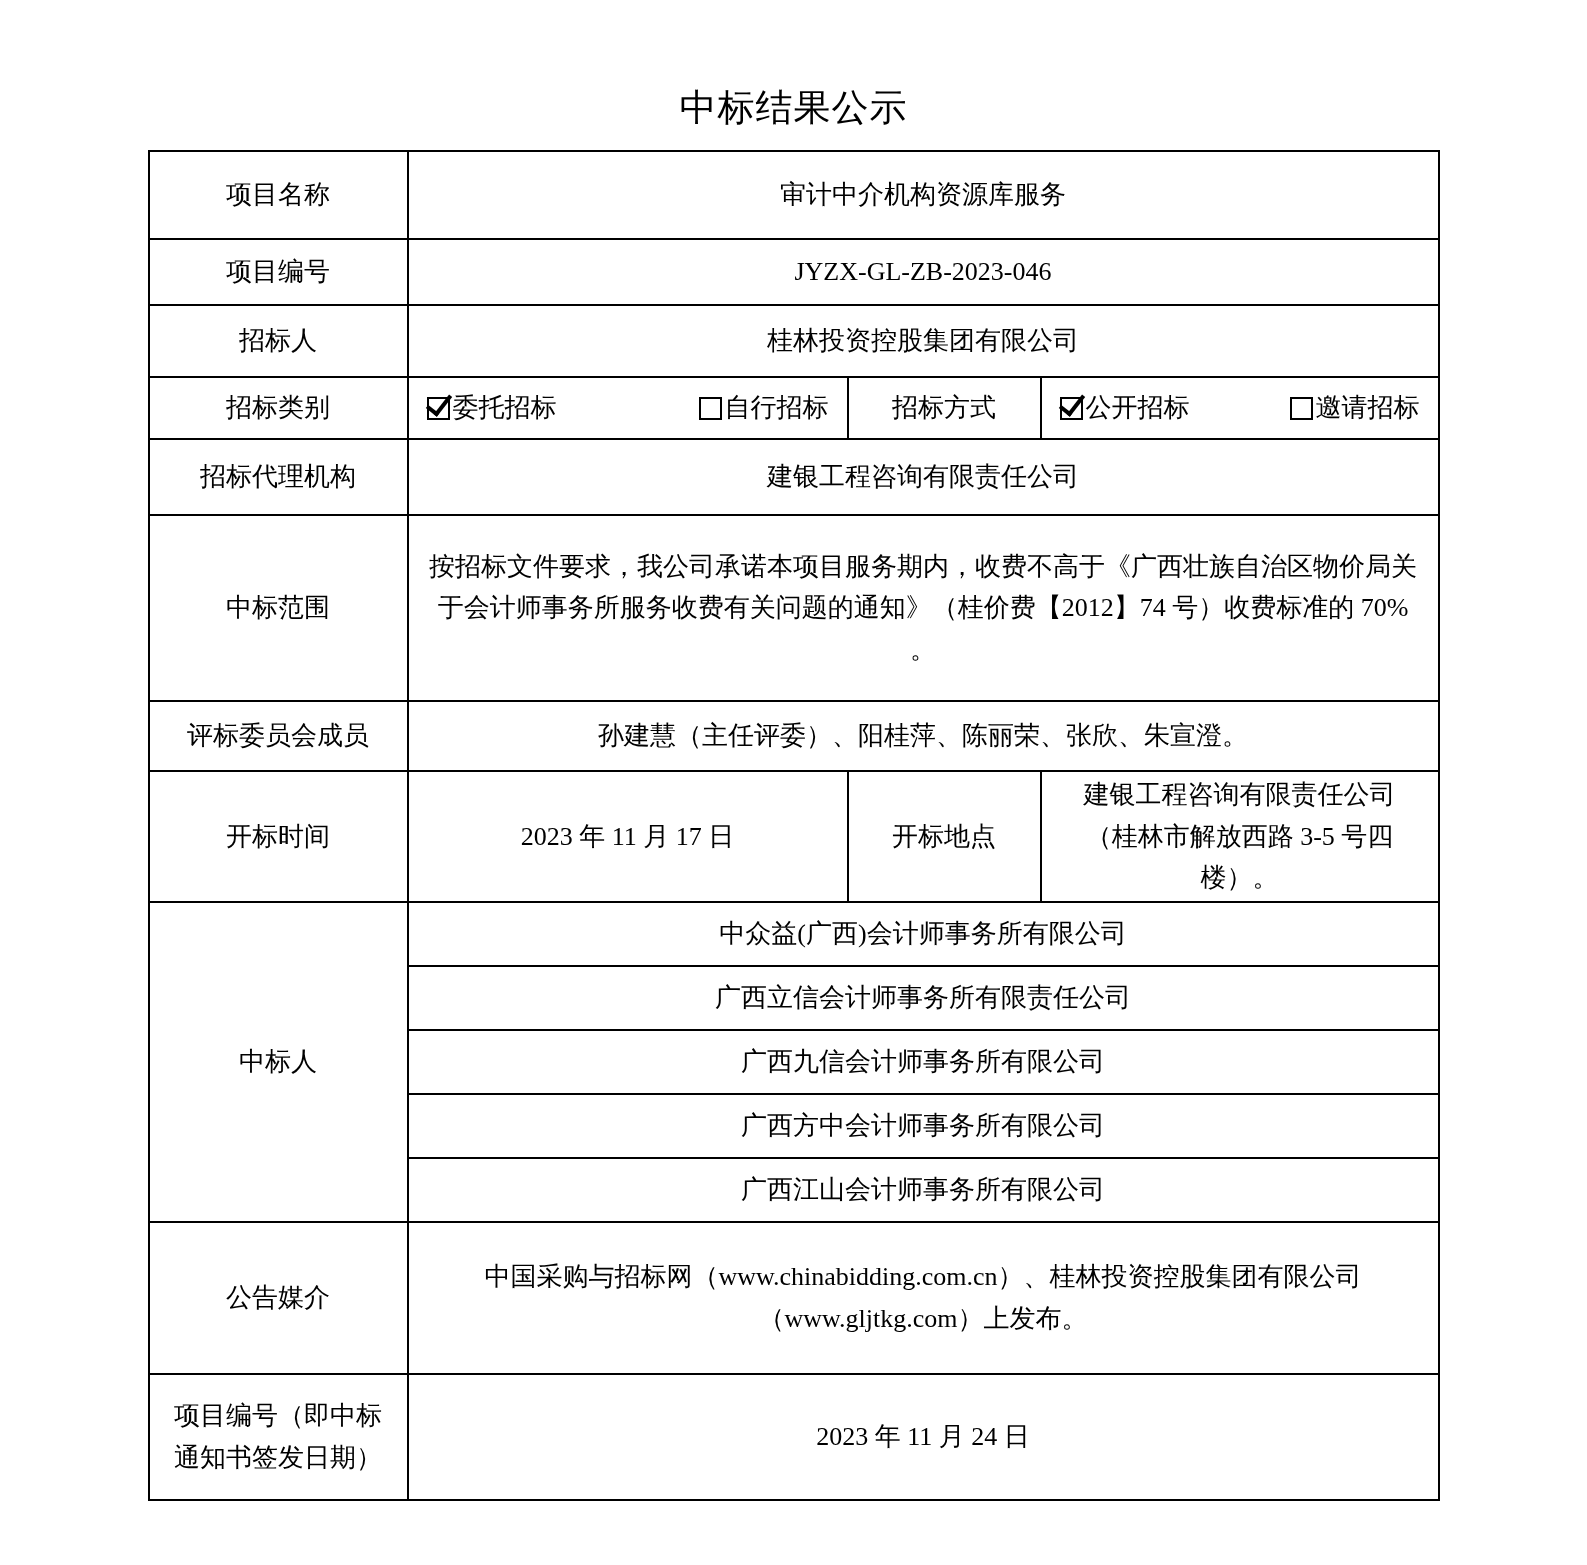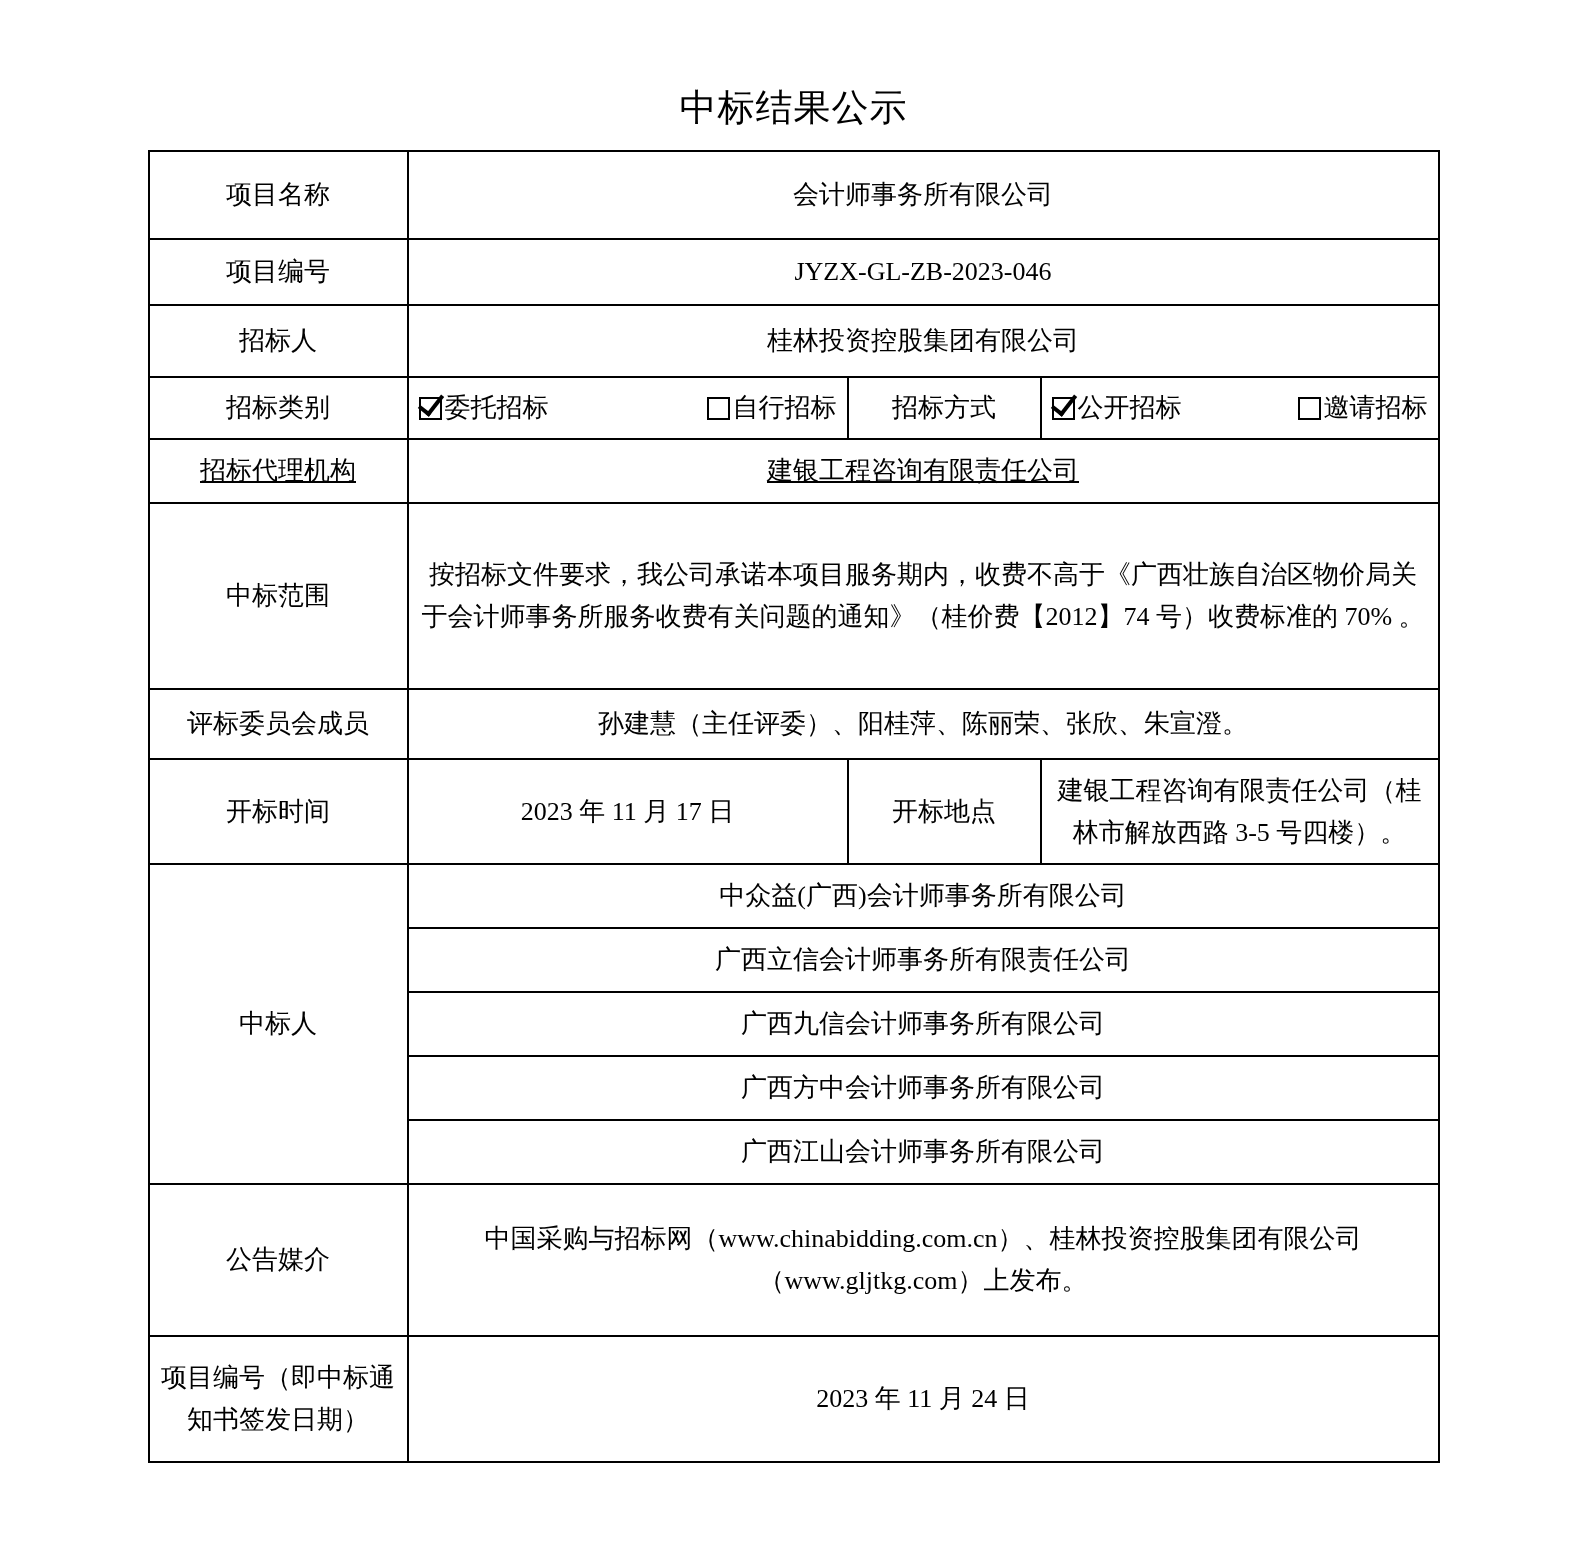--- a/index.html
+++ b/index.html
@@ -23,31 +23,31 @@
     width:1290px;
     margin:0 auto;
     border-collapse:collapse;
     table-layout:fixed;
     font-size:26px;
   }
   table.result td{
     border:2px solid #000;
     text-align:center;
     vertical-align:middle;
-    padding:2px 10px;
+    padding:2px 18px;
     line-height:1.6;
     overflow:hidden;
   }
   td.lbl{line-height:2.0;}
   
   tr.r-name   {height:88px;}
   tr.r-no     {height:66px;}
   tr.r-tend   {height:72px;}
   tr.r-cat    {height:62px;}
-  tr.r-agency {height:64px;text-decoration:underline;}
+  tr.r-agency {height:76px;}
   tr.r-scope  {height:186px;}
   tr.r-comm   {height:70px;}
   tr.r-open   {height:105px;}
   tr.r-winner {height:64px;}
   tr.r-media  {height:152px;}
   tr.r-date   {height:126px;}
 
   td.longtext{
     text-align:justify;
     text-justify:inter-ideograph;
@@ -102,21 +102,21 @@
     <colgroup>
       <col style="width:259px">
       <col style="width:440px">
       <col style="width:193px">
       <col style="width:398px">
     </colgroup>
 
     <tbody>
         <tr class="r-name">
       <td class="lbl">项目名称</td>
-      <td colspan="3">会计师事务所有限公司</td>
+      <td colspan="3">审计中介机构资源库服务</td>
     </tr>
 
     <tr class="r-no">
       <td class="lbl">项目编号</td>
       <td colspan="3">JYZX-GL-ZB-2023-046</td>
     </tr>
 
     <tr class="r-tend">
       <td class="lbl">招标人</td>
       <td colspan="3">桂林投资控股集团有限公司</td>

